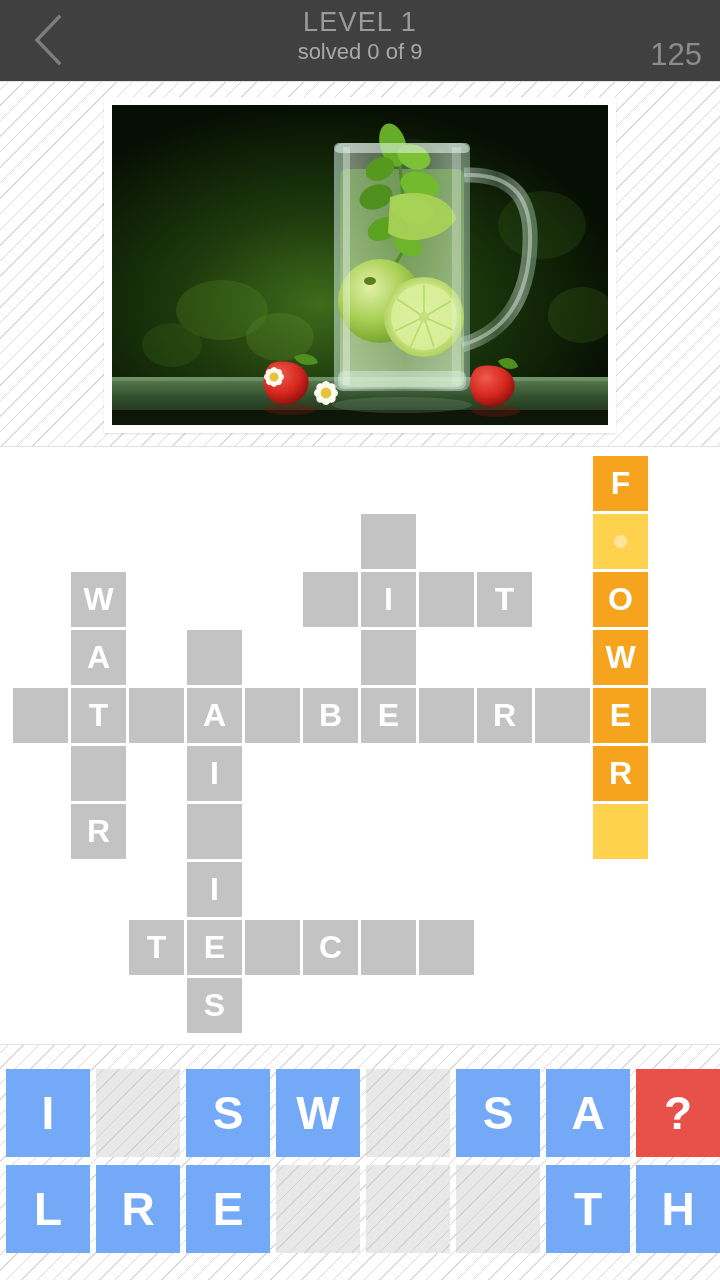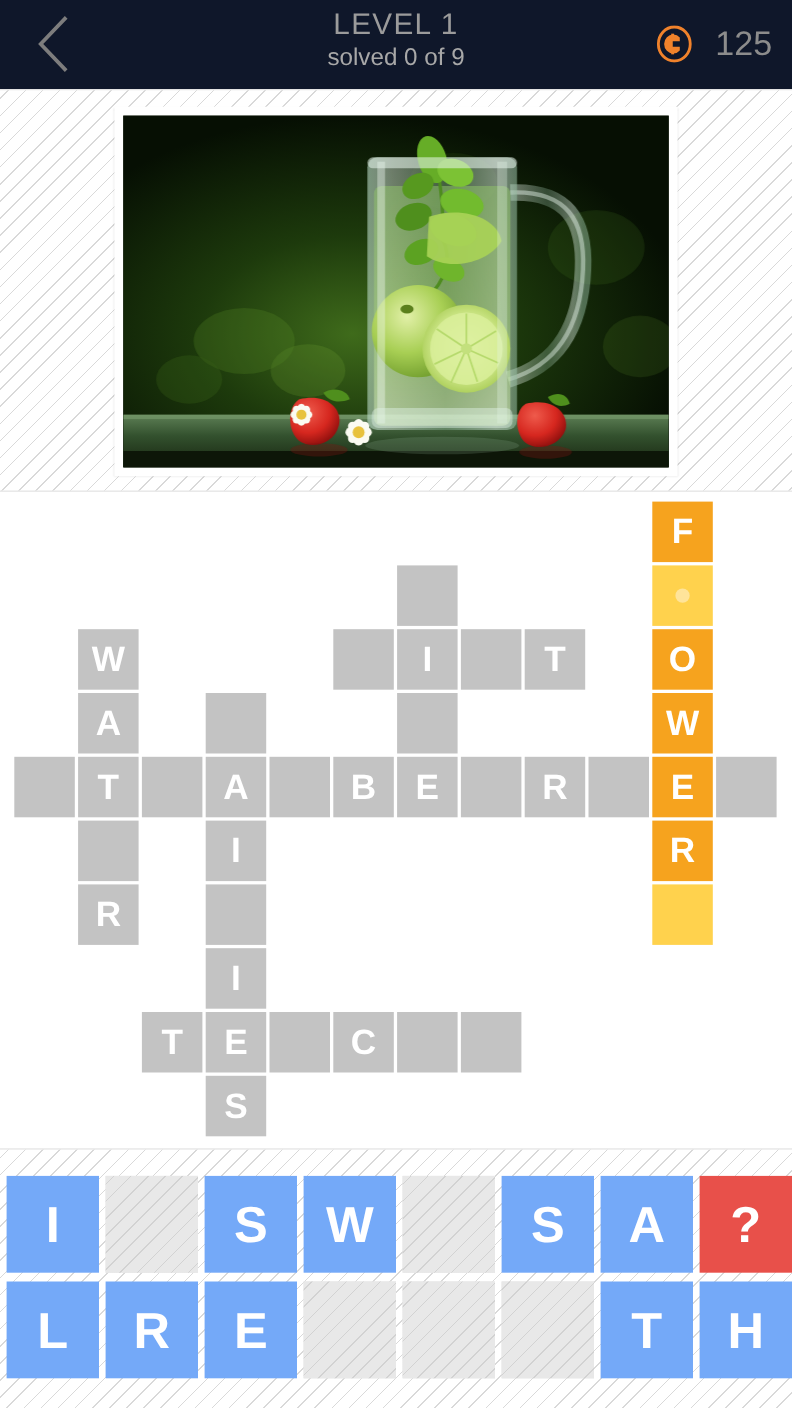--- a/index.html
+++ b/index.html
@@ -7,42 +7,42 @@
     width: 720px; height: 1280px;
     background: #ffffff;
     font-family: "Liberation Sans", sans-serif;
     overflow: hidden;
   }
   #app { position: relative; width: 720px; height: 1280px; background:#fff; }
 
   
   .header {
     position:absolute; left:0; top:0; width:720px; height:81px;
-    background:#0f172a;
+    background:#404040;
   }
   .back-btn {
     position:absolute; left:18px; top:10px; width:60px; height:60px;
     display:flex; align-items:center; justify-content:center;
   }
   .back-btn svg { display:block; }
   .title-block {
     position:absolute; left:180px; top:6px; width:360px;
     text-align:center;
   }
   .level-title {
     font-size:27px; color:#9b9b9b; letter-spacing:1.2px;
     font-weight:400; line-height:32px; white-space:nowrap;
   }
   .level-sub {
     font-size:22px; color:#a8a8a8; font-weight:400;
     line-height:28px; white-space:nowrap;
   }
   .coins {
     position:absolute; right:18px; top:18px; height:44px;
-    display:flex; align-items:center; gap:20px;
+    display:flex; align-items:center; gap:20px;flex-direction:column;
   }
   .coin-icon { width:34px; height:34px; position:relative; display:block; }
   .coin-count { font-size:31px; color:#8c8c8c; font-weight:400; line-height:34px; }
 
   
   .hatch {
     background-color:#fbfbfb;
     background-image: repeating-linear-gradient(
       135deg,
       #ffffff 0px, #ffffff 5px,

